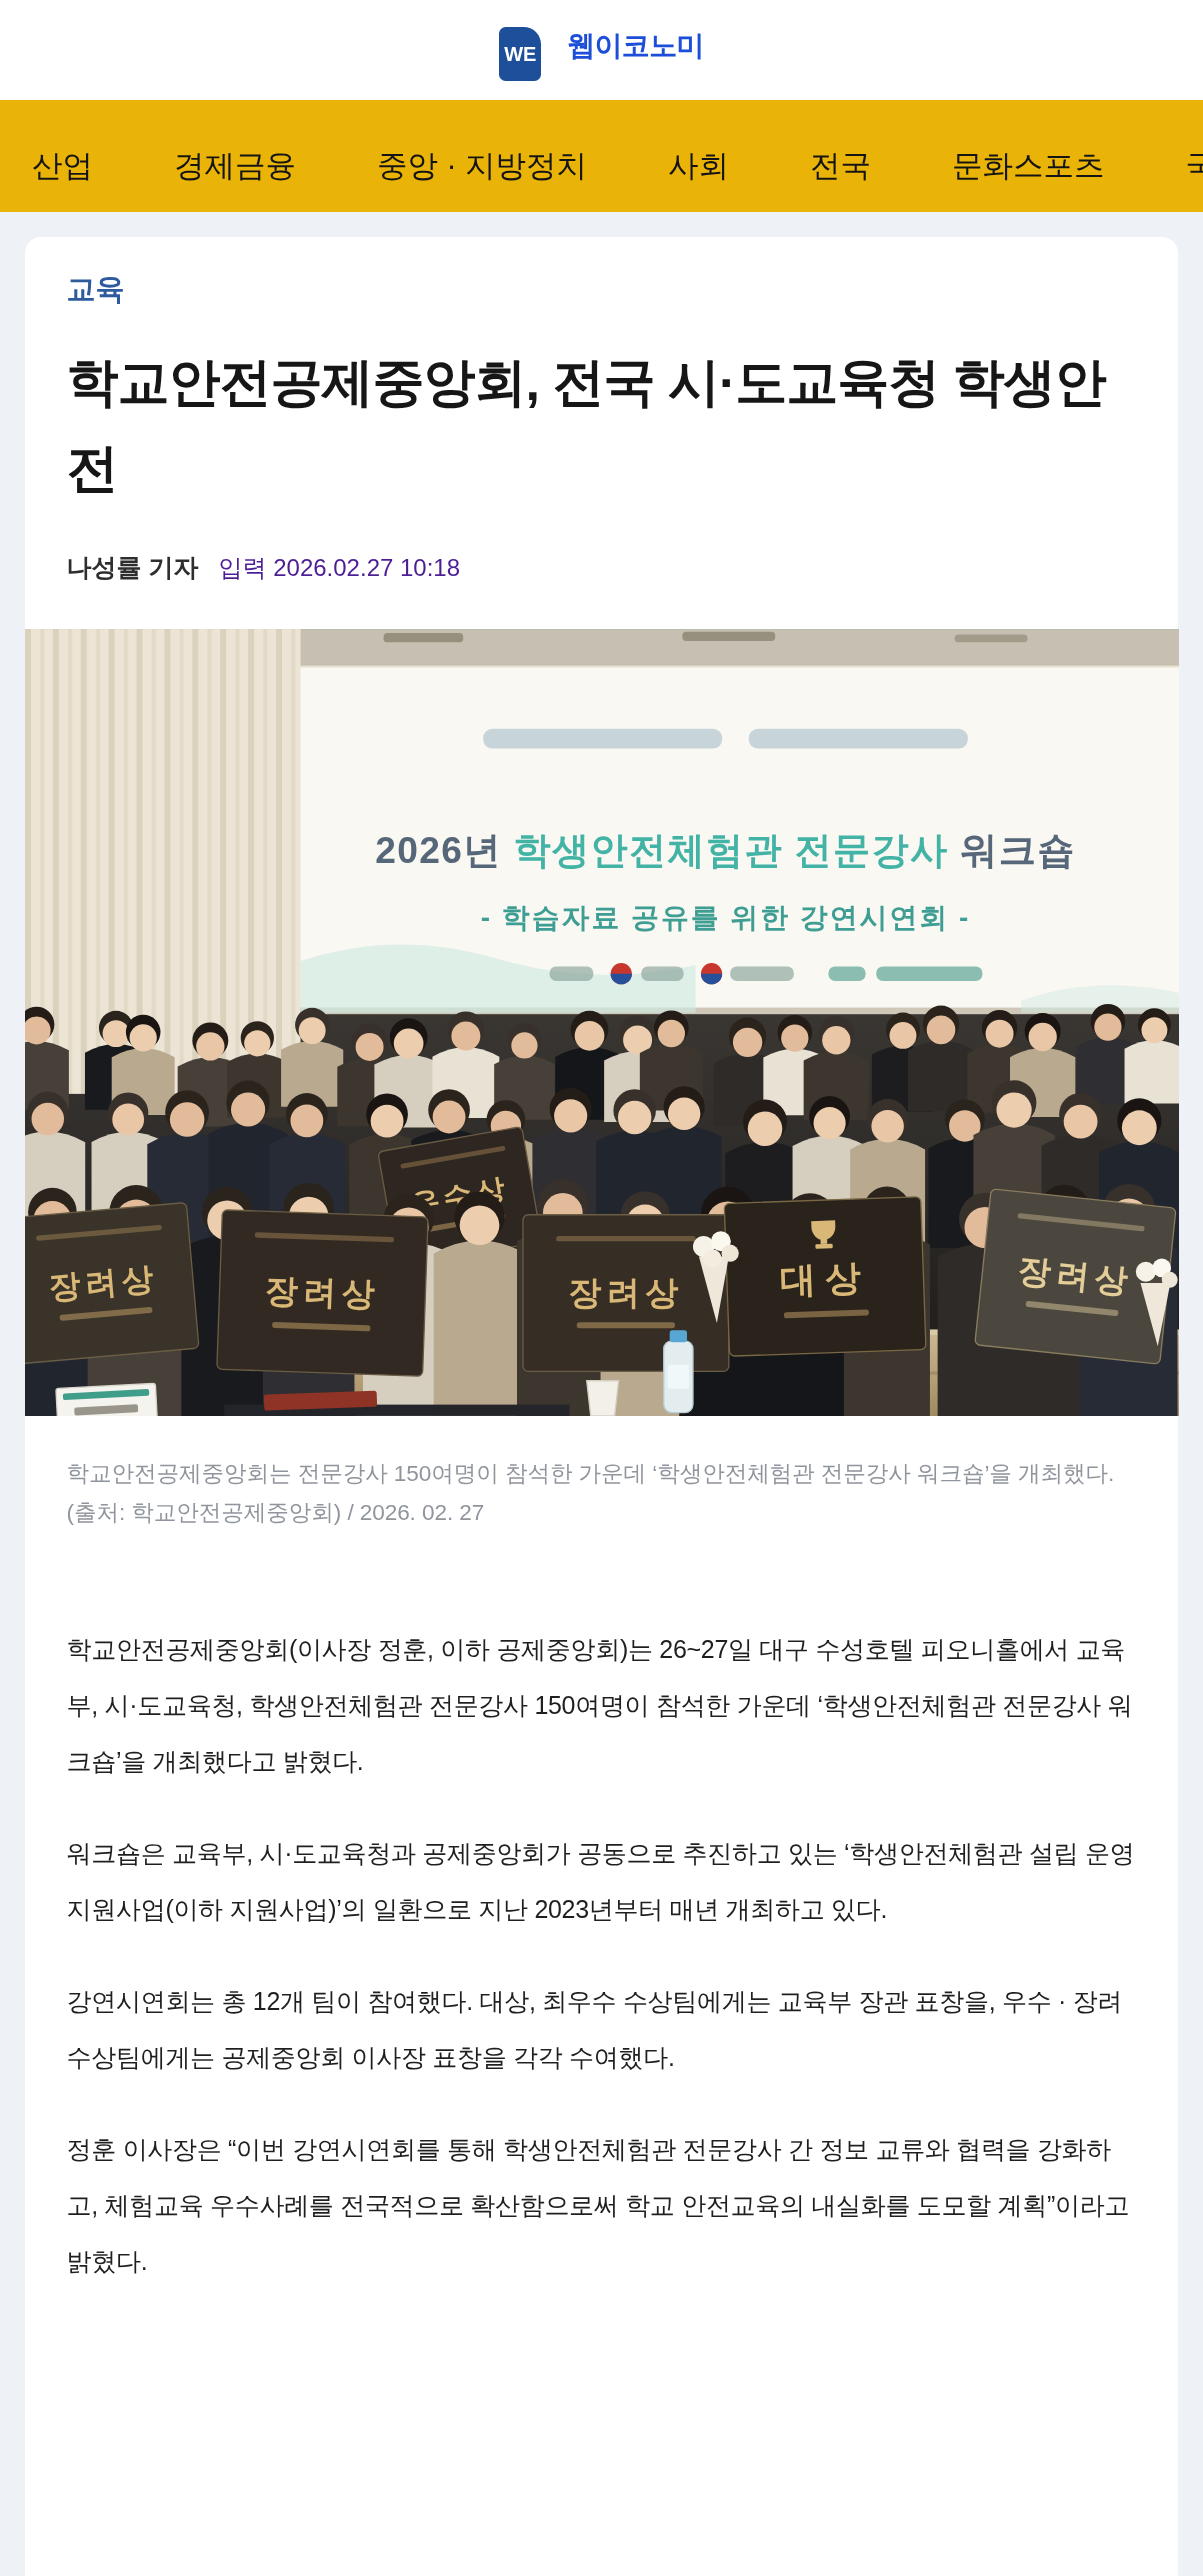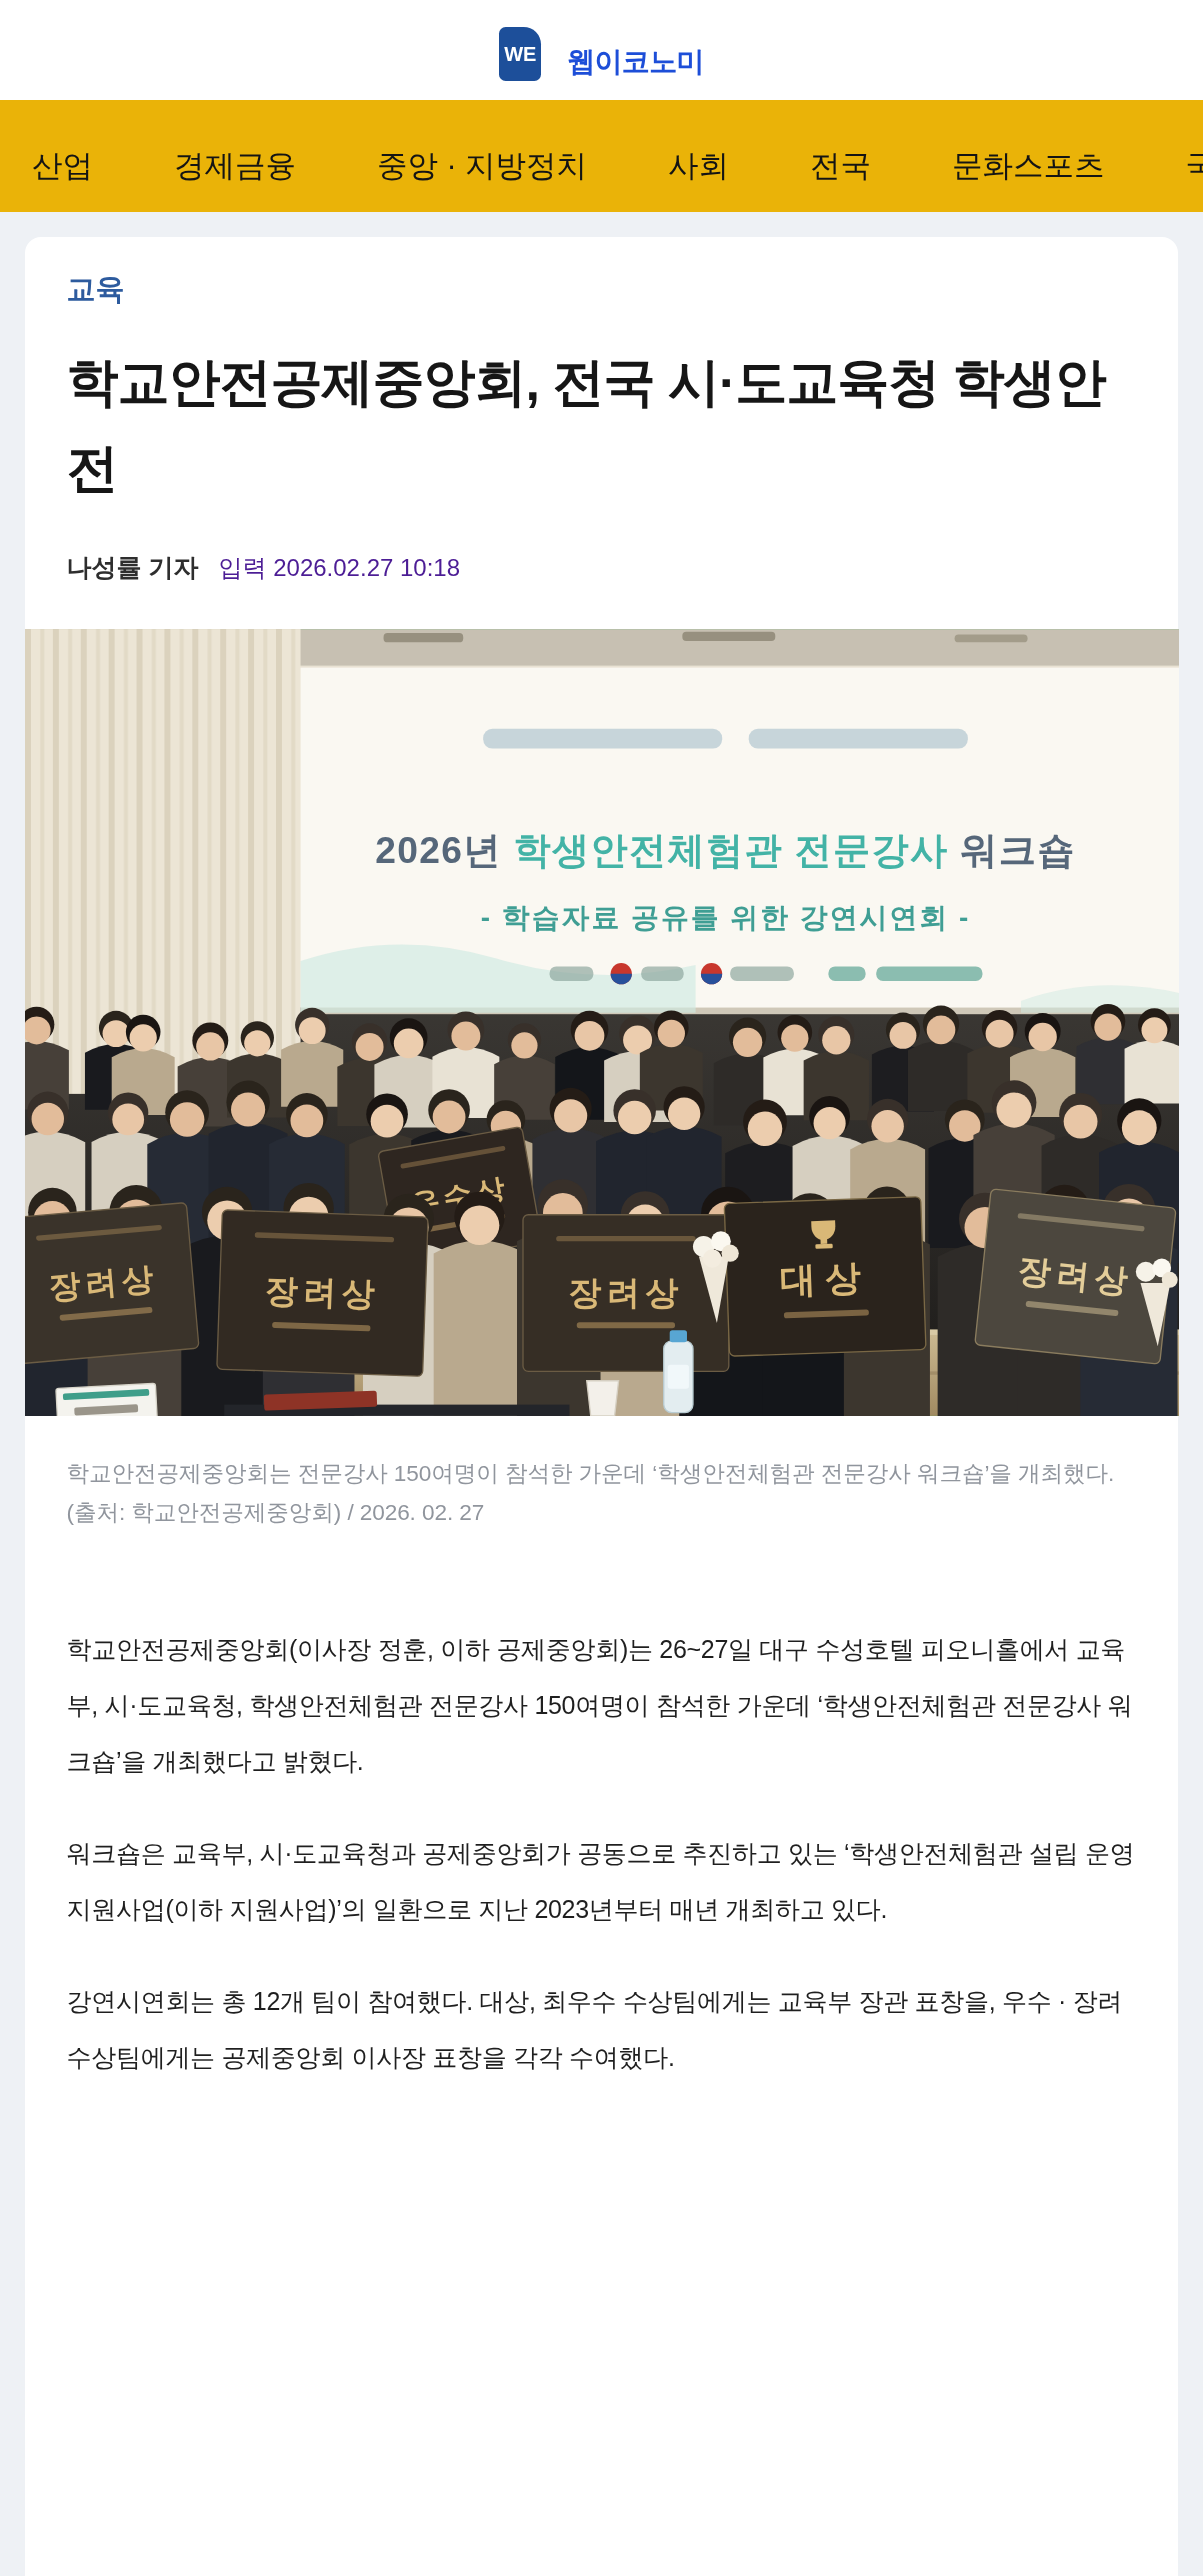--- a/index.html
+++ b/index.html
@@ -4,21 +4,21 @@
 <style>
   * { margin:0; padding:0; box-sizing:border-box; }
   html,body { width:1203px; }
   body {
     height:2576px; overflow:hidden; background:#eef1f5;
     font-family:"Liberation Sans","DejaVu Sans",sans-serif;
     -webkit-font-smoothing:antialiased;
   }
   
   .site-header { background:#fff; height:100px; display:flex; align-items:center; justify-content:center; padding-top:8px; }
-  .logo { display:flex; align-items:flex-end; gap:26px; text-decoration:none; cursor:pointer; }
+  .logo { display:flex; align-items:flex-start; gap:26px; text-decoration:none; cursor:pointer; }
   .logo-badge {
     width:42px; height:54px; background:#1d4f9a; color:#fff;
     border-radius:6.6px 17.3px 6.6px 6.6px; display:flex; align-items:center; justify-content:center;
     font-weight:800; font-size:20px; letter-spacing:0;
   }
   .logo-name { color:#1d4ed8; font-weight:800; font-size:28px; letter-spacing:-0.7px; }
   
   .site-nav { background:#eab308; height:112px; display:flex; align-items:center; padding:20px 0 0 32px; }
   .site-nav .nav-items { display:flex; gap:81px; white-space:nowrap; }
   .nav-item { font-size:30.5px; color:#141414; cursor:pointer; }
@@ -496,17 +496,18 @@
         </g>
       </svg>
     </figure>
 
     <figcaption class="caption">학교안전공제중앙회는 전문강사 150여명이 참석한 가운데 ‘학생안전체험관 전문강사 워크숍’을 개최했다. (출처: 학교안전공제중앙회) / 2026. 02. 27</figcaption>
 
     <div class="article-body">
       <p>학교안전공제중앙회(이사장 정훈, 이하 공제중앙회)는 26~27일 대구 수성호텔 피오니홀에서 교육부, 시·도교육청, 학생안전체험관 전문강사 150여명이 참석한 가운데 ‘학생안전체험관 전문강사 워크숍’을 개최했다고 밝혔다.</p>
       <p>워크숍은 교육부, 시·도교육청과 공제중앙회가 공동으로 추진하고 있는 ‘학생안전체험관 설립 운영 지원사업(이하 지원사업)’의 일환으로 지난 2023년부터 매년 개최하고 있다.</p>
       <p>강연시연회는 총 12개 팀이 참여했다. 대상, 최우수 수상팀에게는 교육부 장관 표창을, 우수 · 장려 수상팀에게는 공제중앙회 이사장 표창을 각각 수여했다.</p>
+      <p>정훈 이사장은 “이번 강연시연회를 통해 학생안전체험관 전문강사 간 정보 교류와 협력을 강화하고, 체험교육 우수사례를 전국적으로 확산함으로써 학교 안전교육의 내실화를 도모할 계획”이라고 밝혔다.</p>
     </div>
 
   </main>
 </div>
 
 
 </body></html>

